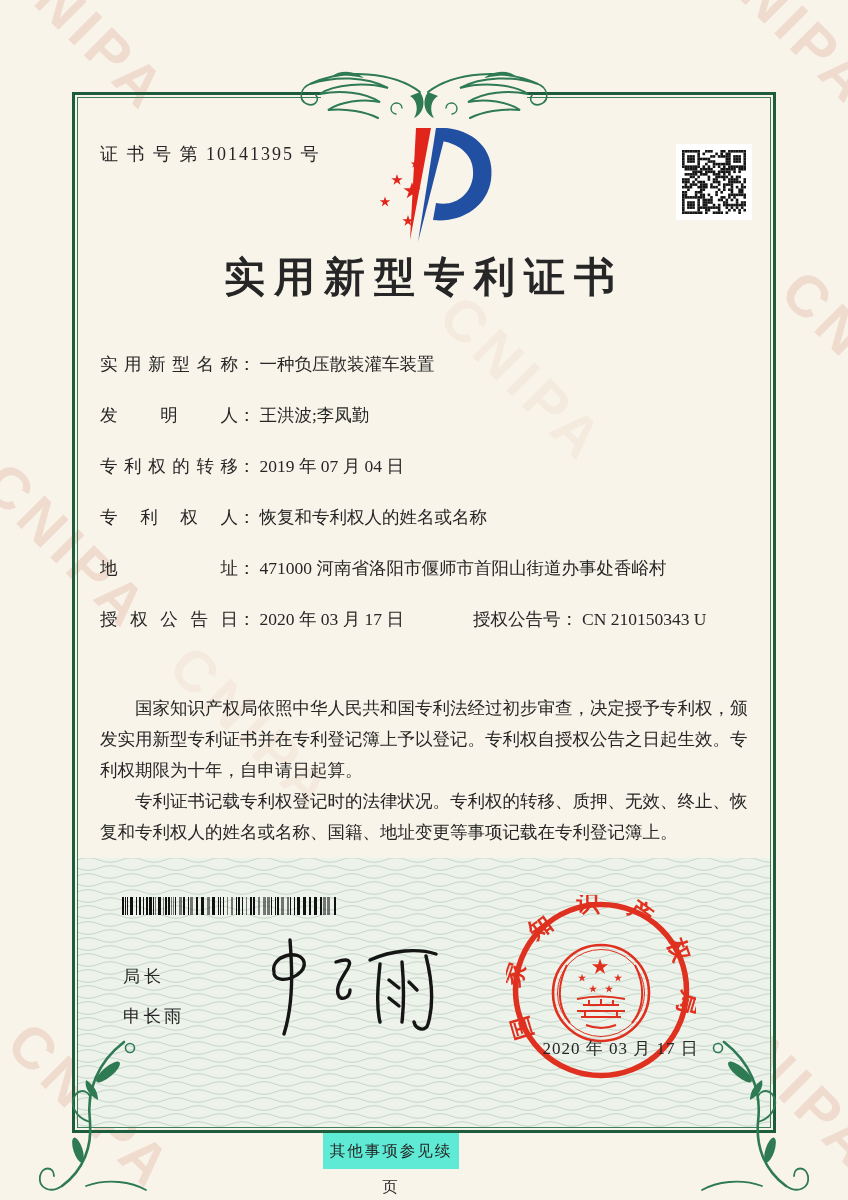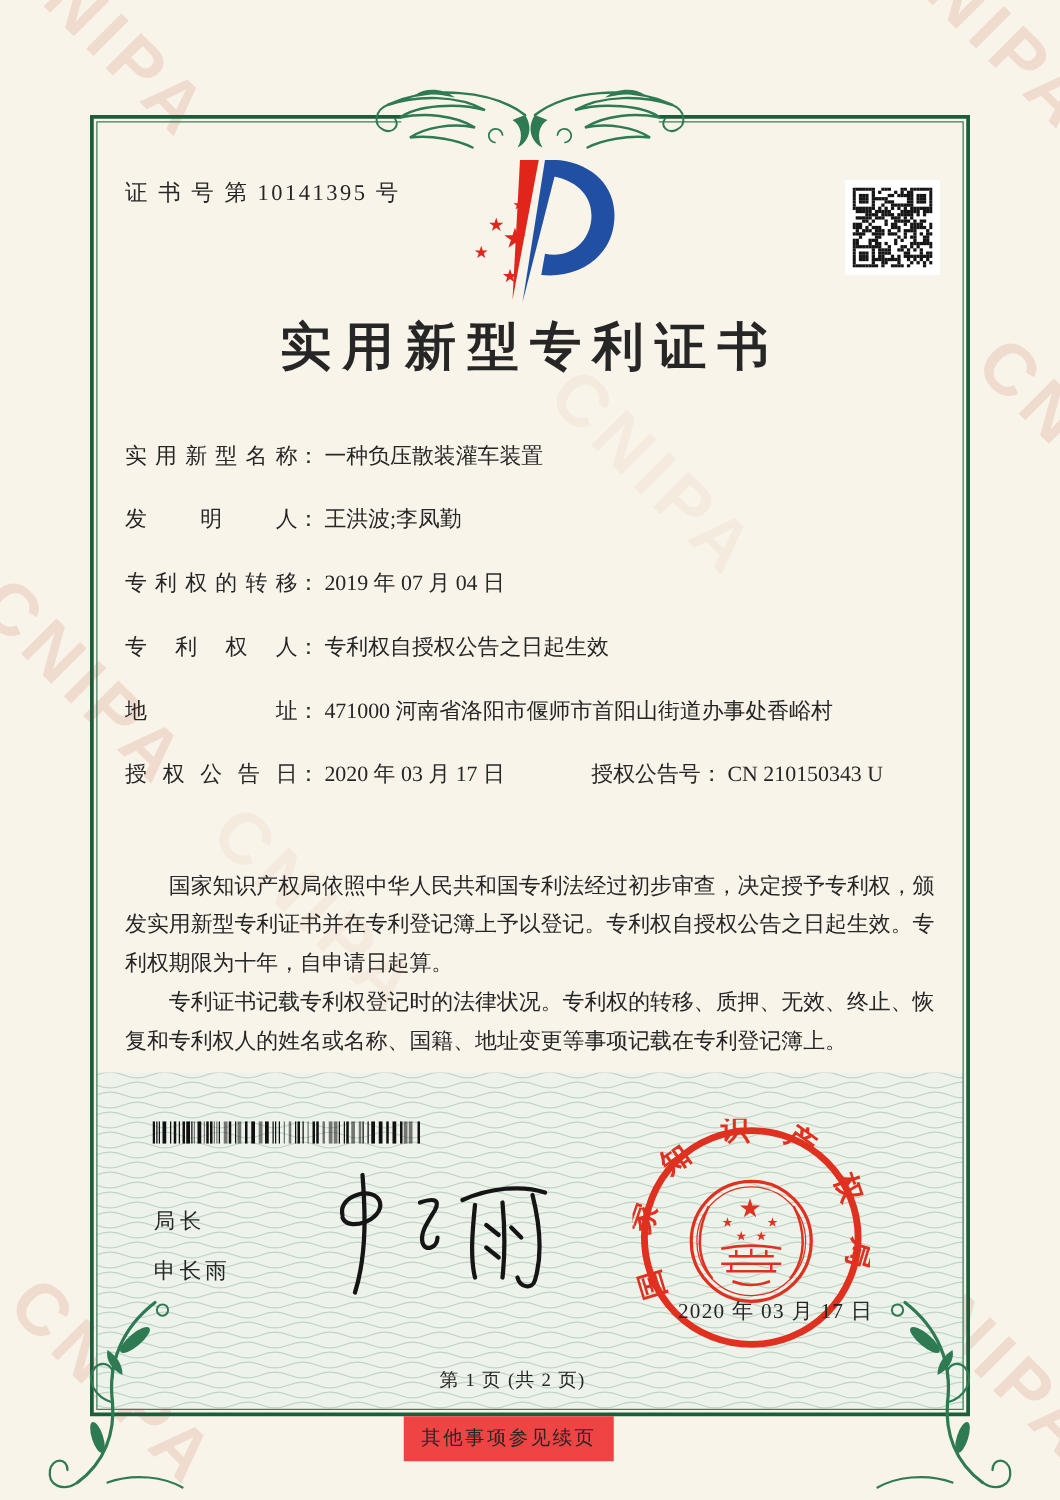--- a/index.html
+++ b/index.html
@@ -38,21 +38,21 @@
   .paras p{margin:0;text-indent:2em;}
   .barcode{position:absolute;left:122px;top:897px;}
   .seal{position:absolute;left:506px;top:895px;}
   .seal-date{position:absolute;left:528px;top:1037px;width:185px;text-align:center;
              font-size:17px;letter-spacing:1px;z-index:5;}
   .officer-title{position:absolute;left:123px;top:965px;font-size:17px;letter-spacing:4px;}
   .officer-name{position:absolute;left:123px;top:1004px;font-size:17.5px;letter-spacing:3px;}
   .signature{position:absolute;left:252px;top:936px;}
   .page-num{position:absolute;left:280px;top:1095px;width:260px;text-align:center;font-size:15px;
             letter-spacing:1px;}
-  .cont-note{position:absolute;left:323px;top:1133px;width:168px;height:36px;background:#ef4444;
+  .cont-note{position:absolute;left:323px;top:1133px;width:136px;height:36px;background:#5eead4;
              text-align:center;line-height:36px;font-size:15.5px;letter-spacing:2px;}
   .seal-stroke{stroke:var(--seal-red);fill:none;}
   .seal-fill{fill:var(--seal-red);}
   .seal-text{fill:var(--seal-red);font-family:"Liberation Serif","DejaVu Serif",serif;font-weight:bold;}
   .orn-stroke{stroke:var(--ornament-green);fill:none;stroke-linecap:round;}
   .orn-fill{fill:var(--ornament-green);}
   .sig-stroke{stroke:#151515;fill:none;stroke-linecap:round;stroke-linejoin:round;}
   .logo-red-fill{fill:var(--logo-red);}
   .logo-blue-fill{fill:var(--logo-blue);}
 </style>
@@ -540,21 +540,21 @@
     <div class="frow">
       <span class="flabel">实用新型名称</span><span class="fcolon">：</span><span class="fvalue">一种负压散装灌车装置</span>
     </div>
     <div class="frow">
       <span class="flabel">发明人</span><span class="fcolon">：</span><span class="fvalue">王洪波;李凤勤</span>
     </div>
     <div class="frow">
       <span class="flabel">专利权的转移</span><span class="fcolon">：</span><span class="fvalue">2019 年 07 月 04 日</span>
     </div>
     <div class="frow">
-      <span class="flabel">专利权人</span><span class="fcolon">：</span><span class="fvalue">专利权自授权公告之日起生效</span>
+      <span class="flabel">专利权人</span><span class="fcolon">：</span><span class="fvalue">恢复和专利权人的姓名或名称</span>
     </div>
     <div class="frow">
       <span class="flabel">地址</span><span class="fcolon">：</span><span class="fvalue">471000 河南省洛阳市偃师市首阳山街道办事处香峪村</span>
     </div>
     <div class="frow grant-row">
       <span class="flabel">授权公告日</span><span class="fcolon">：</span><span class="fvalue">2020 年 03 月 17 日</span>
       <span class="grant-right">
         <span>授权公告号</span><span class="fcolon">：</span><span>CN 210150343 U</span>
       </span>
     </div>
@@ -666,16 +666,15 @@
       <path d="M118,24 C140,14 166,12 184,18"></path>
       <path d="M128,28 C126,48 124,70 128,86"></path>
       <path d="M174,20 C180,44 182,68 176,88 C174,96 164,94 162,86"></path>
       <path d="M150,26 C152,48 152,68 150,86"></path>
       <path d="M137,44 L147,52"></path>
       <path d="M137,62 L147,70"></path>
       <path d="M157,46 L165,54"></path>
     </g>
   </svg>
 
-  <div class="page-num">第 1 页 (共 2 页)</div>
   <div class="cont-note">其他事项参见续页</div>
 
 </div>
 
 </body></html>

